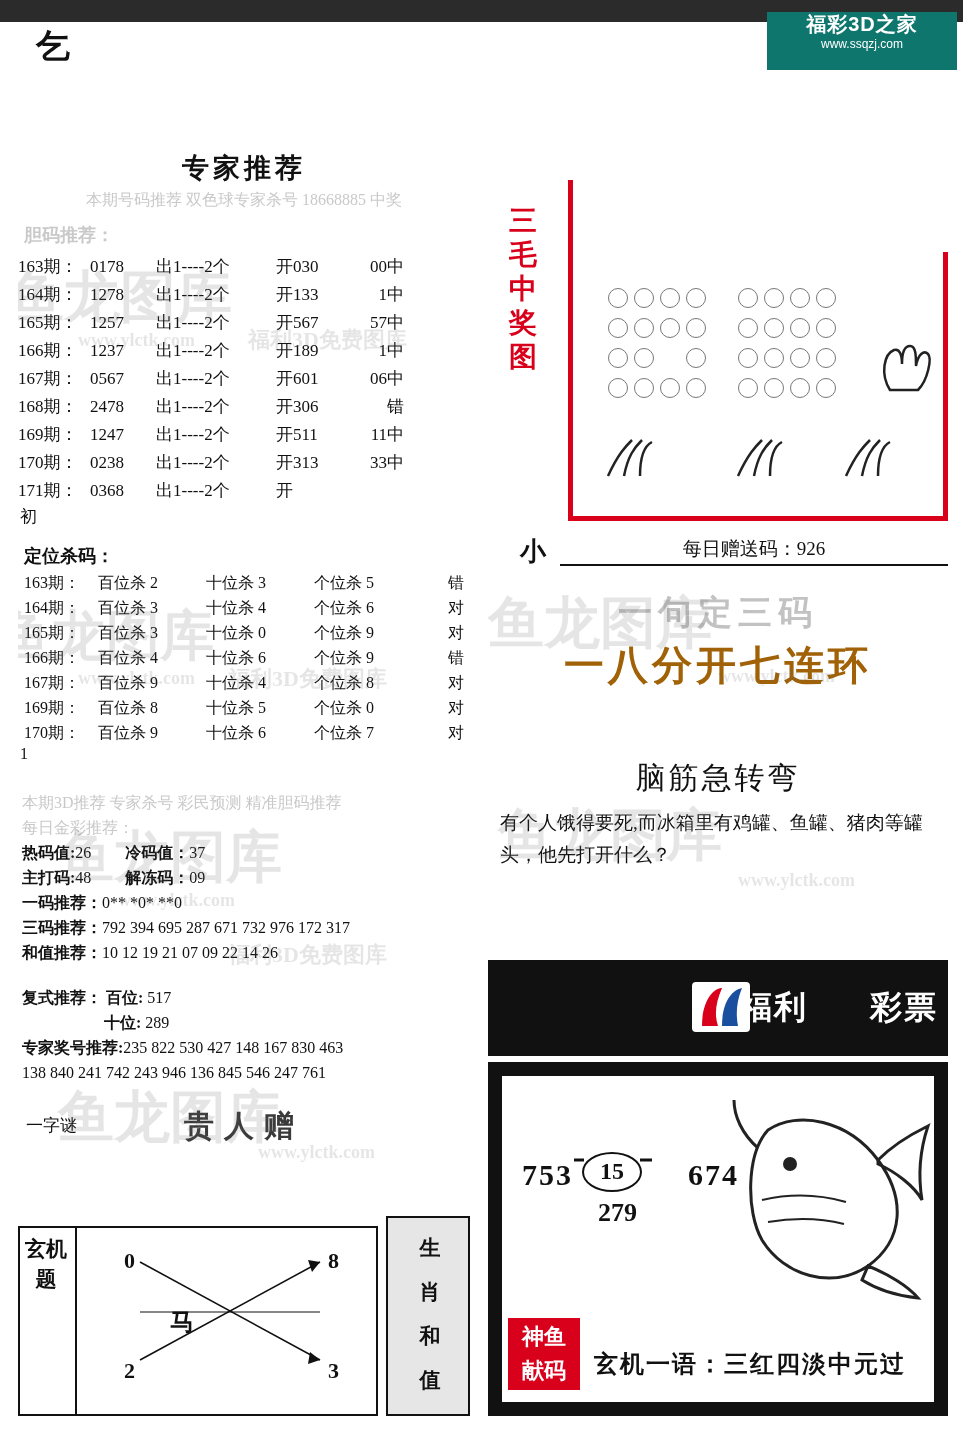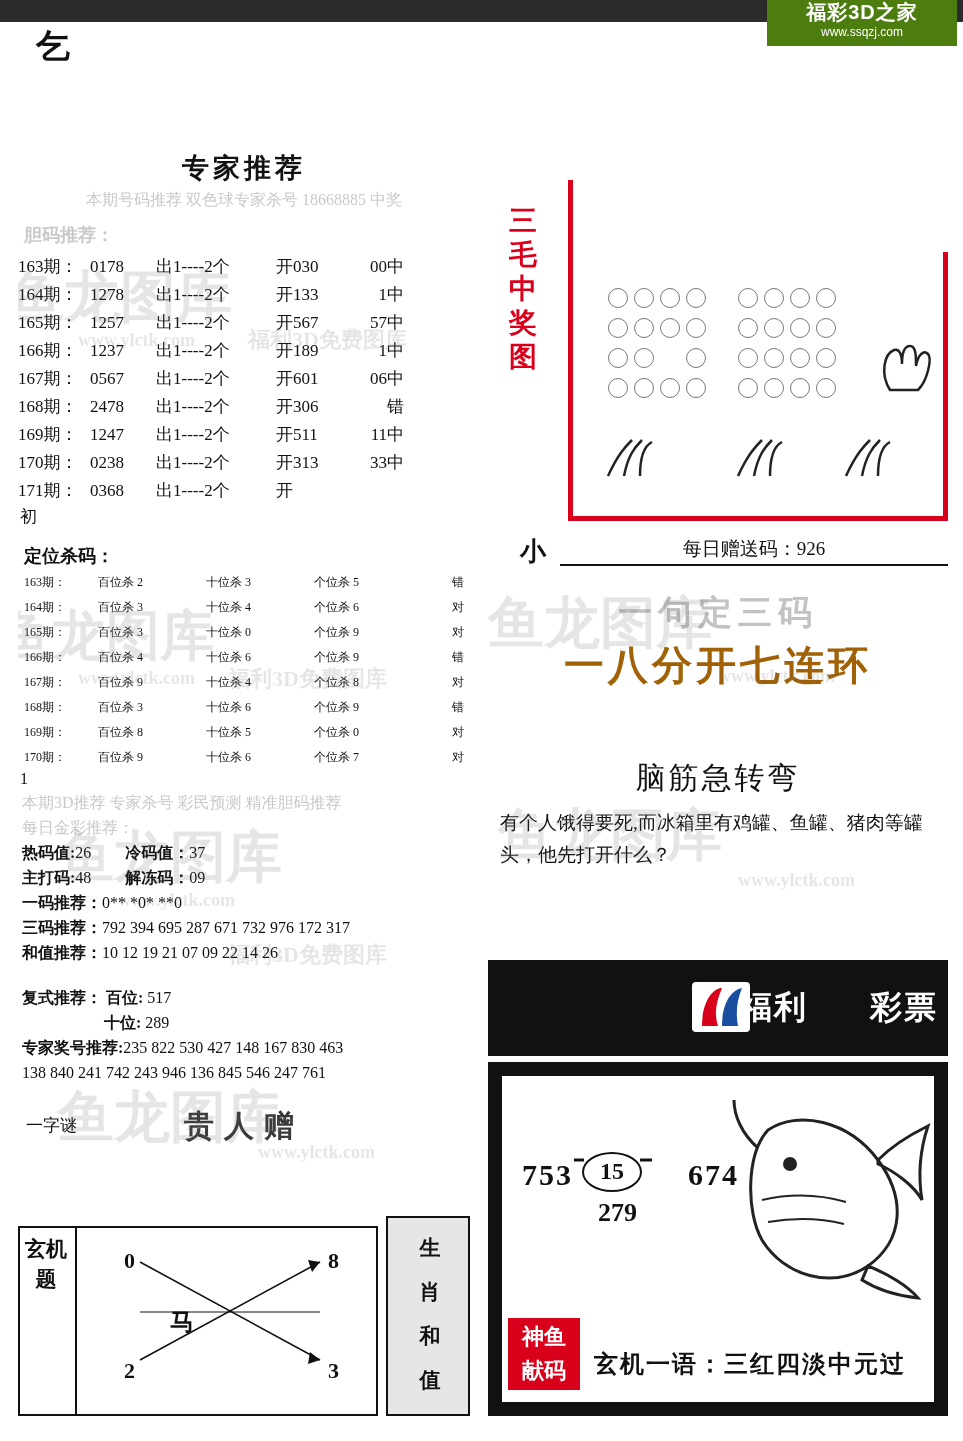--- a/index.html
+++ b/index.html
@@ -9,22 +9,22 @@
     font-family:"Liberation Serif", serif;
     color:#111;
     position:relative;
     overflow:hidden;
   }
   .page{position:relative;width:963px;height:1441px;}
 
   
   .topbar{position:absolute;top:0;left:0;width:963px;height:22px;background:#2b2b2b;}
   .brand{
-    position:absolute;top:0;right:6px;width:190px;height:46px;
-    background:#4d7c0f;color:#fff;text-align:center;
+    position:absolute;top:12px;right:6px;width:190px;height:58px;
+    background:#0f766e;color:#fff;text-align:center;
     font-family:"Liberation Sans", sans-serif;
   }
   .brand .b1{font-size:20px;font-weight:bold;line-height:24px;letter-spacing:1px;}
   .brand .b2{font-size:12px;line-height:16px;}
   .logo-left{
     position:absolute;top:24px;left:36px;font-size:34px;font-weight:bold;
     font-family:"Liberation Serif", serif;color:#111;
   }
 
   
@@ -54,21 +54,21 @@
   }
   .rowline .c-issue{display:inline-block;width:72px;}
   .rowline .c-nums{display:inline-block;width:66px;}
   .rowline .c-mid{display:inline-block;width:120px;}
   .rowline .c-open{display:inline-block;width:72px;}
   .rowline .c-res{display:inline-block;width:56px;text-align:right;}
 
   
   #kill{left:18px;top:540px;width:452px;height:232px;}
   .kl-title{font-size:18px;font-weight:bold;}
-  .klline{font-size:12px;line-height:25px;white-space:nowrap;}
+  .klline{font-size:16px;line-height:25px;white-space:nowrap;}
   .klline .k-issue{display:inline-block;width:74px;}
   .klline .k-a{display:inline-block;width:108px;}
   .klline .k-b{display:inline-block;width:108px;}
   .klline .k-c{display:inline-block;width:110px;}
   .klline .k-r{display:inline-block;width:40px;text-align:right;}
 
   
   #recom{left:18px;top:790px;width:452px;height:285px;}
   .rc{font-size:16px;line-height:25px;white-space:nowrap;}
   .rc .lbl{font-weight:bold;}
@@ -202,21 +202,20 @@
       <span style="left:60px;top:128px;font-size:18px;">www.ylctk.com</span>
       <span style="left:210px;top:124px;font-size:22px;">福利3D免费图库</span>
     </div>
     <div class="kl-title" style="padding:4px 0 2px 6px;">定位杀码：</div>
     <div id="kill-rows" style="padding-left:6px;">
         <div class="klline"><span class="k-issue">163期：</span><span class="k-a">百位杀 2</span><span class="k-b">十位杀 3</span><span class="k-c">个位杀 5</span><span class="k-r">错</span></div>
         <div class="klline"><span class="k-issue">164期：</span><span class="k-a">百位杀 3</span><span class="k-b">十位杀 4</span><span class="k-c">个位杀 6</span><span class="k-r">对</span></div>
         <div class="klline"><span class="k-issue">165期：</span><span class="k-a">百位杀 3</span><span class="k-b">十位杀 0</span><span class="k-c">个位杀 9</span><span class="k-r">对</span></div>
         <div class="klline"><span class="k-issue">166期：</span><span class="k-a">百位杀 4</span><span class="k-b">十位杀 6</span><span class="k-c">个位杀 9</span><span class="k-r">错</span></div>
         <div class="klline"><span class="k-issue">167期：</span><span class="k-a">百位杀 9</span><span class="k-b">十位杀 4</span><span class="k-c">个位杀 8</span><span class="k-r">对</span></div>
-        <div class="klline"><span class="k-issue">168期：</span><span class="k-a">百位杀 3</span><span class="k-b">十位杀 6</span><span class="k-c">个位杀 9</span><span class="k-r">错</span></div>
         <div class="klline"><span class="k-issue">169期：</span><span class="k-a">百位杀 8</span><span class="k-b">十位杀 5</span><span class="k-c">个位杀 0</span><span class="k-r">对</span></div>
         <div class="klline"><span class="k-issue">170期：</span><span class="k-a">百位杀 9</span><span class="k-b">十位杀 6</span><span class="k-c">个位杀 7</span><span class="k-r">对</span></div>
       </div>
     <div style="font-size:16px;padding-left:2px;">1</div>
   </div>
 
   <div class="panel" id="recom">
     <div class="wm">
       <span style="left:40px;top:30px;font-size:56px;">鱼龙图库</span>
       <span style="left:100px;top:100px;font-size:18px;">www.ylctk.com</span>

